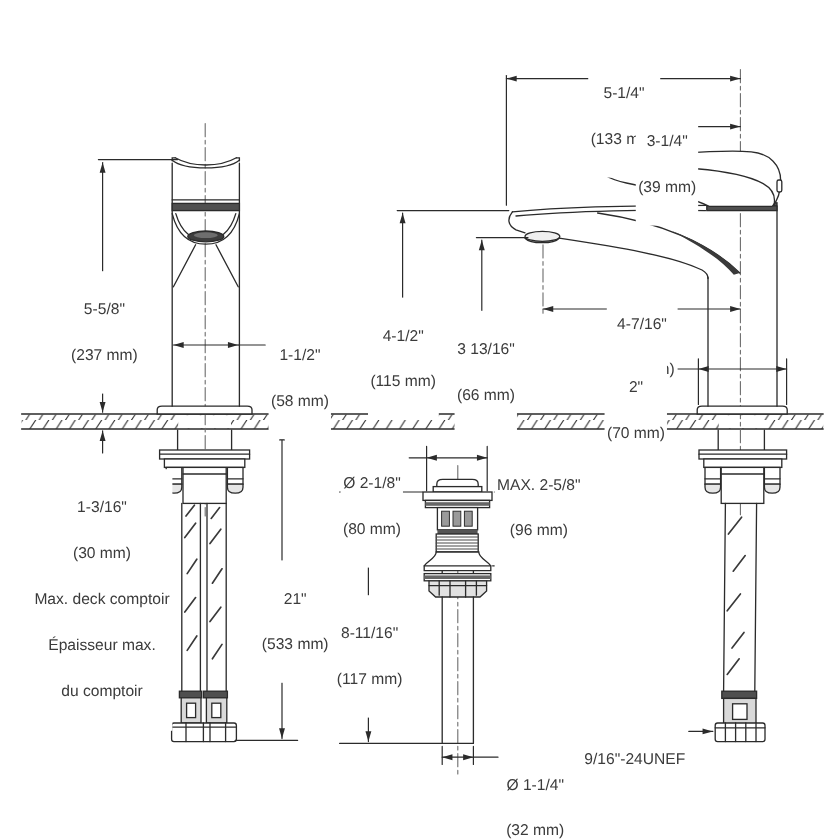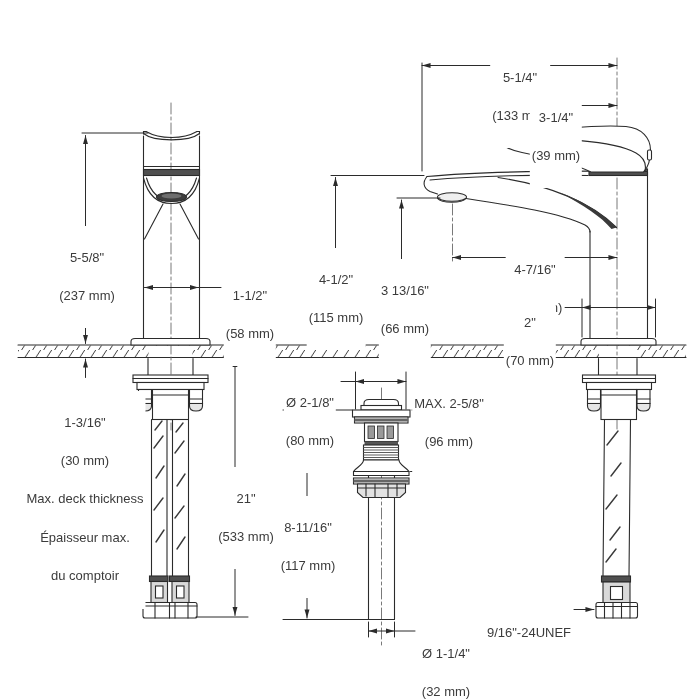--- a/index.html
+++ b/index.html
@@ -229,21 +229,21 @@
     <div>4-7/16"</div>
     <div>(113 mm)</div>
   </div>
   <div class="lbl" style="left:530px;top:291px">
     <div>2"</div>
     <div>(70 mm)</div>
   </div>
   <div class="lbl" style="left:85px;top:391px">
     <div>1-3/16"</div>
     <div>(30 mm)</div>
-    <div>Max. deck thickness</div>
+    <div>Max. deck comptoir</div>
     <div>Épaisseur max.</div>
     <div>du comptoir</div>
   </div>
   <div class="lbl" style="left:246px;top:467px">
     <div>21"</div>
     <div>(533 mm)</div>
   </div>
   <div class="lbl" style="left:310px;top:371px">
     <div>Ø 2-1/8"</div>
     <div>(80 mm)</div>

